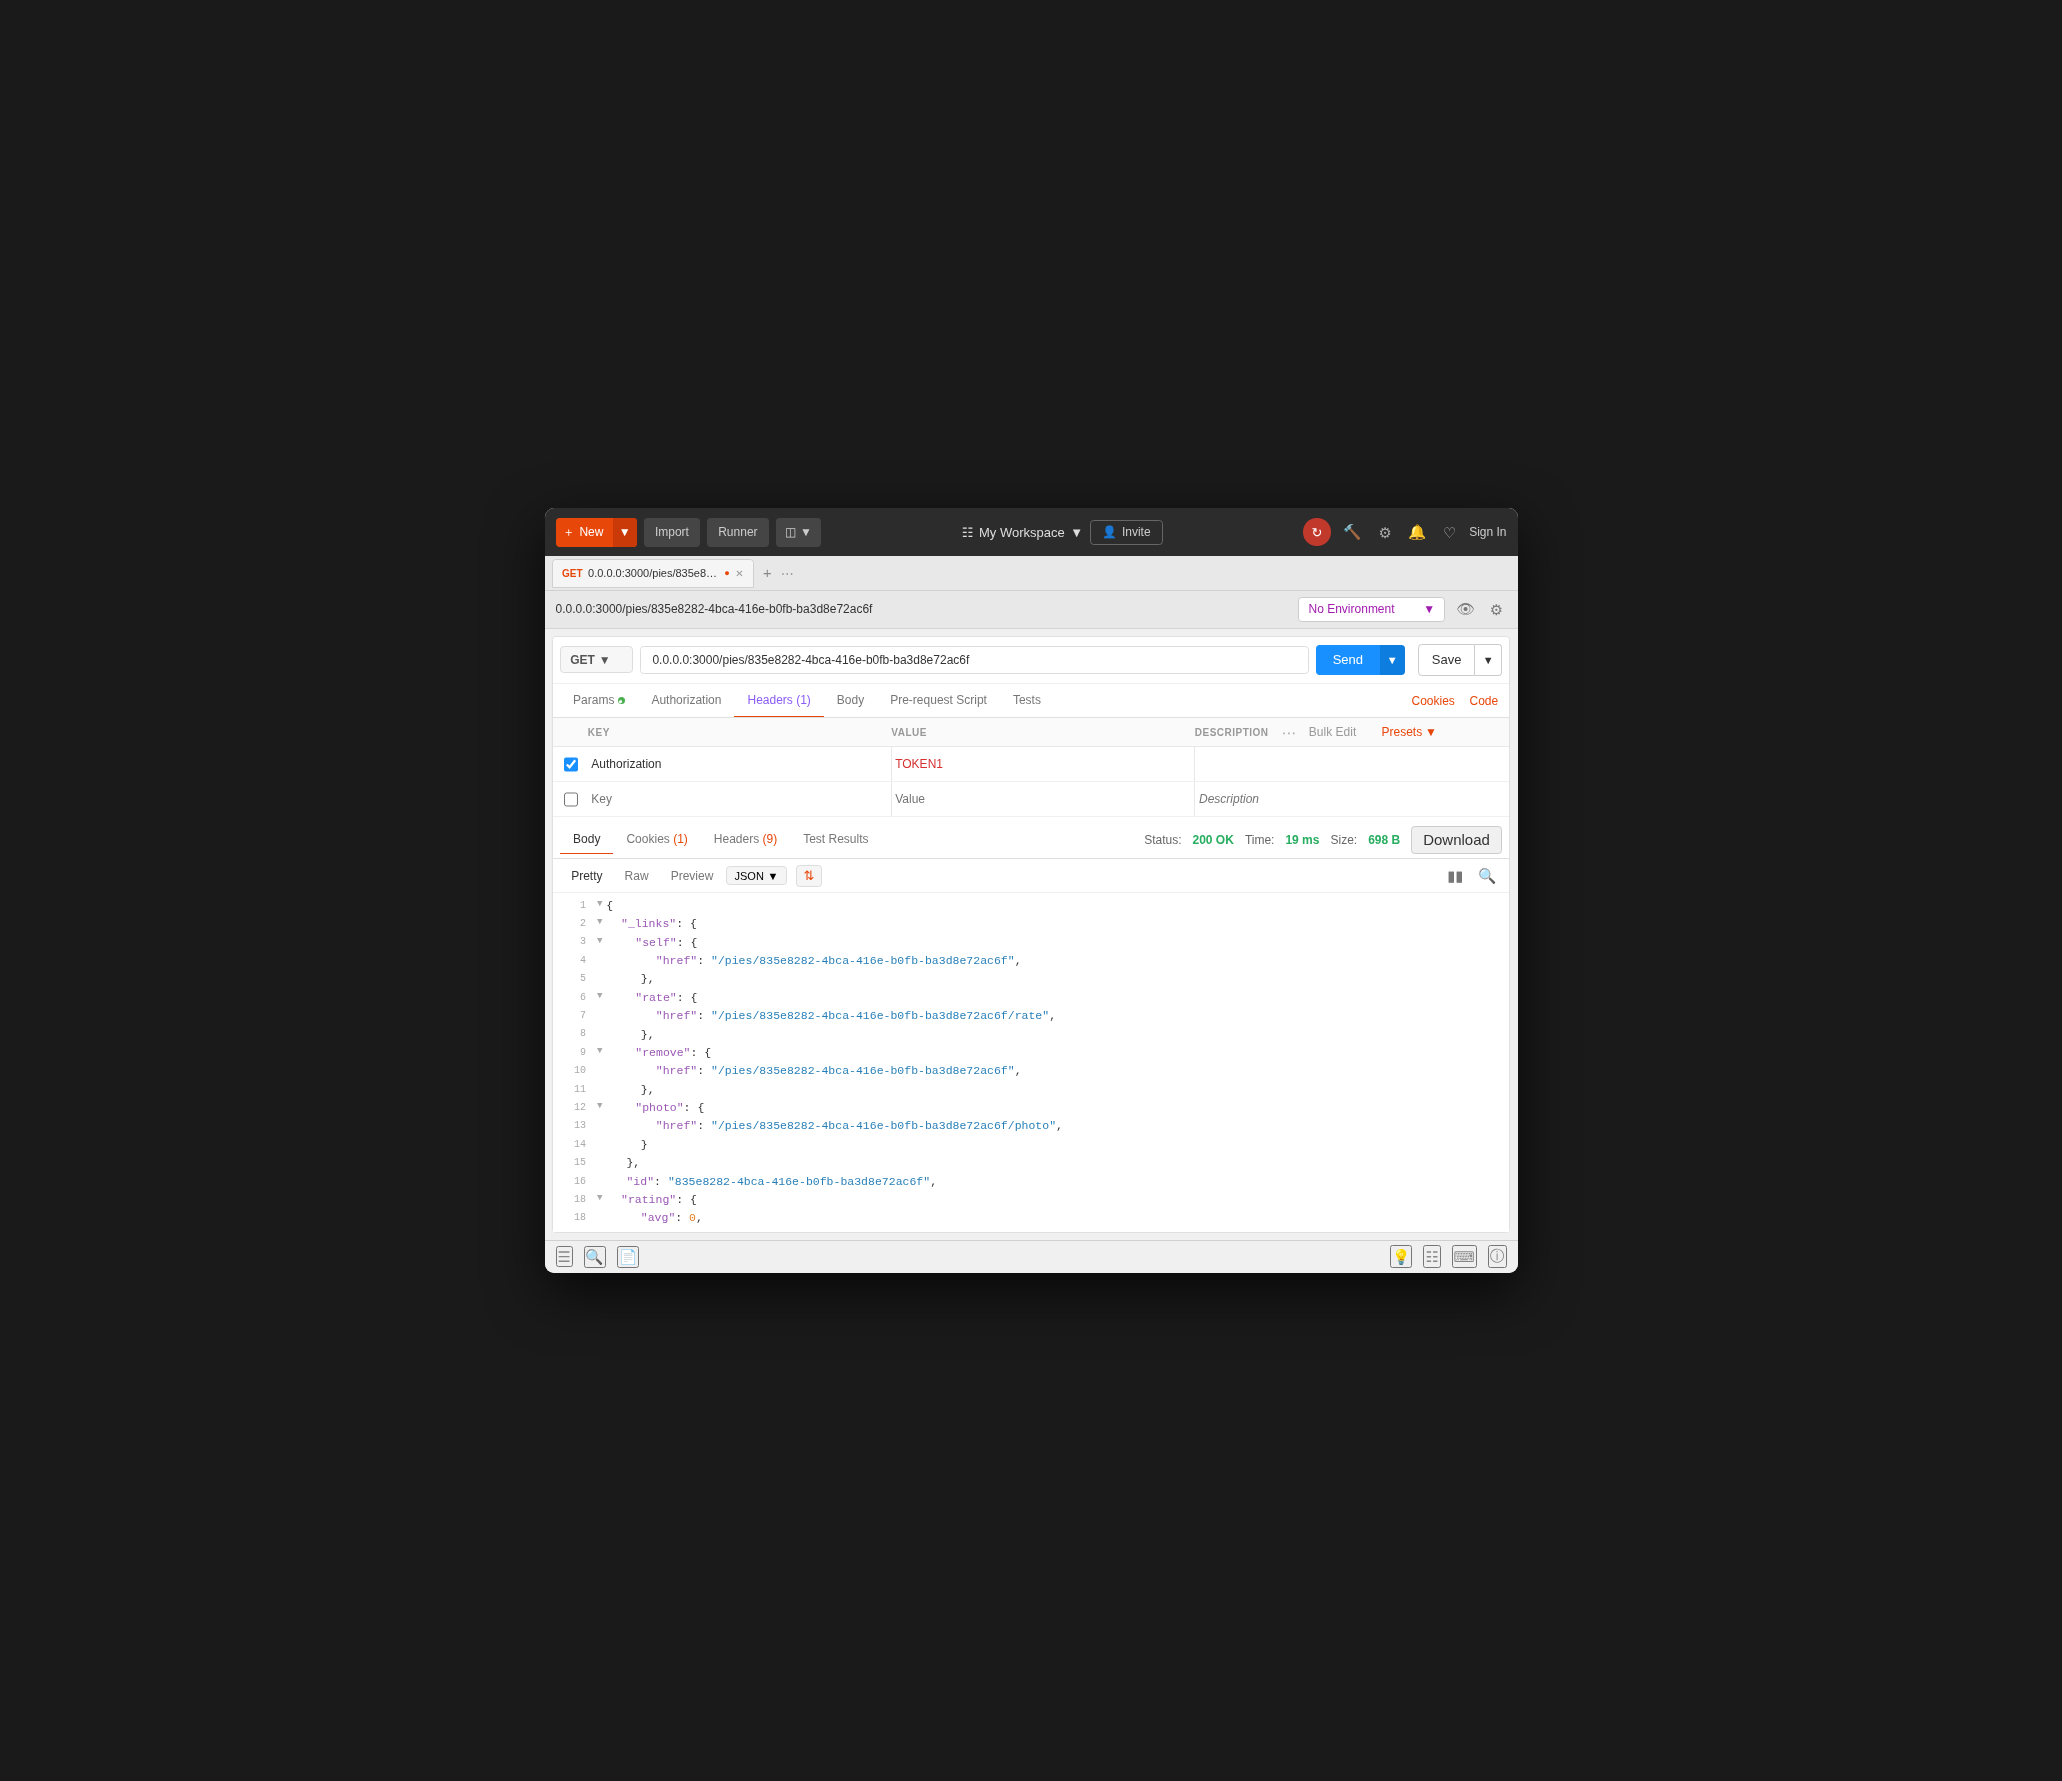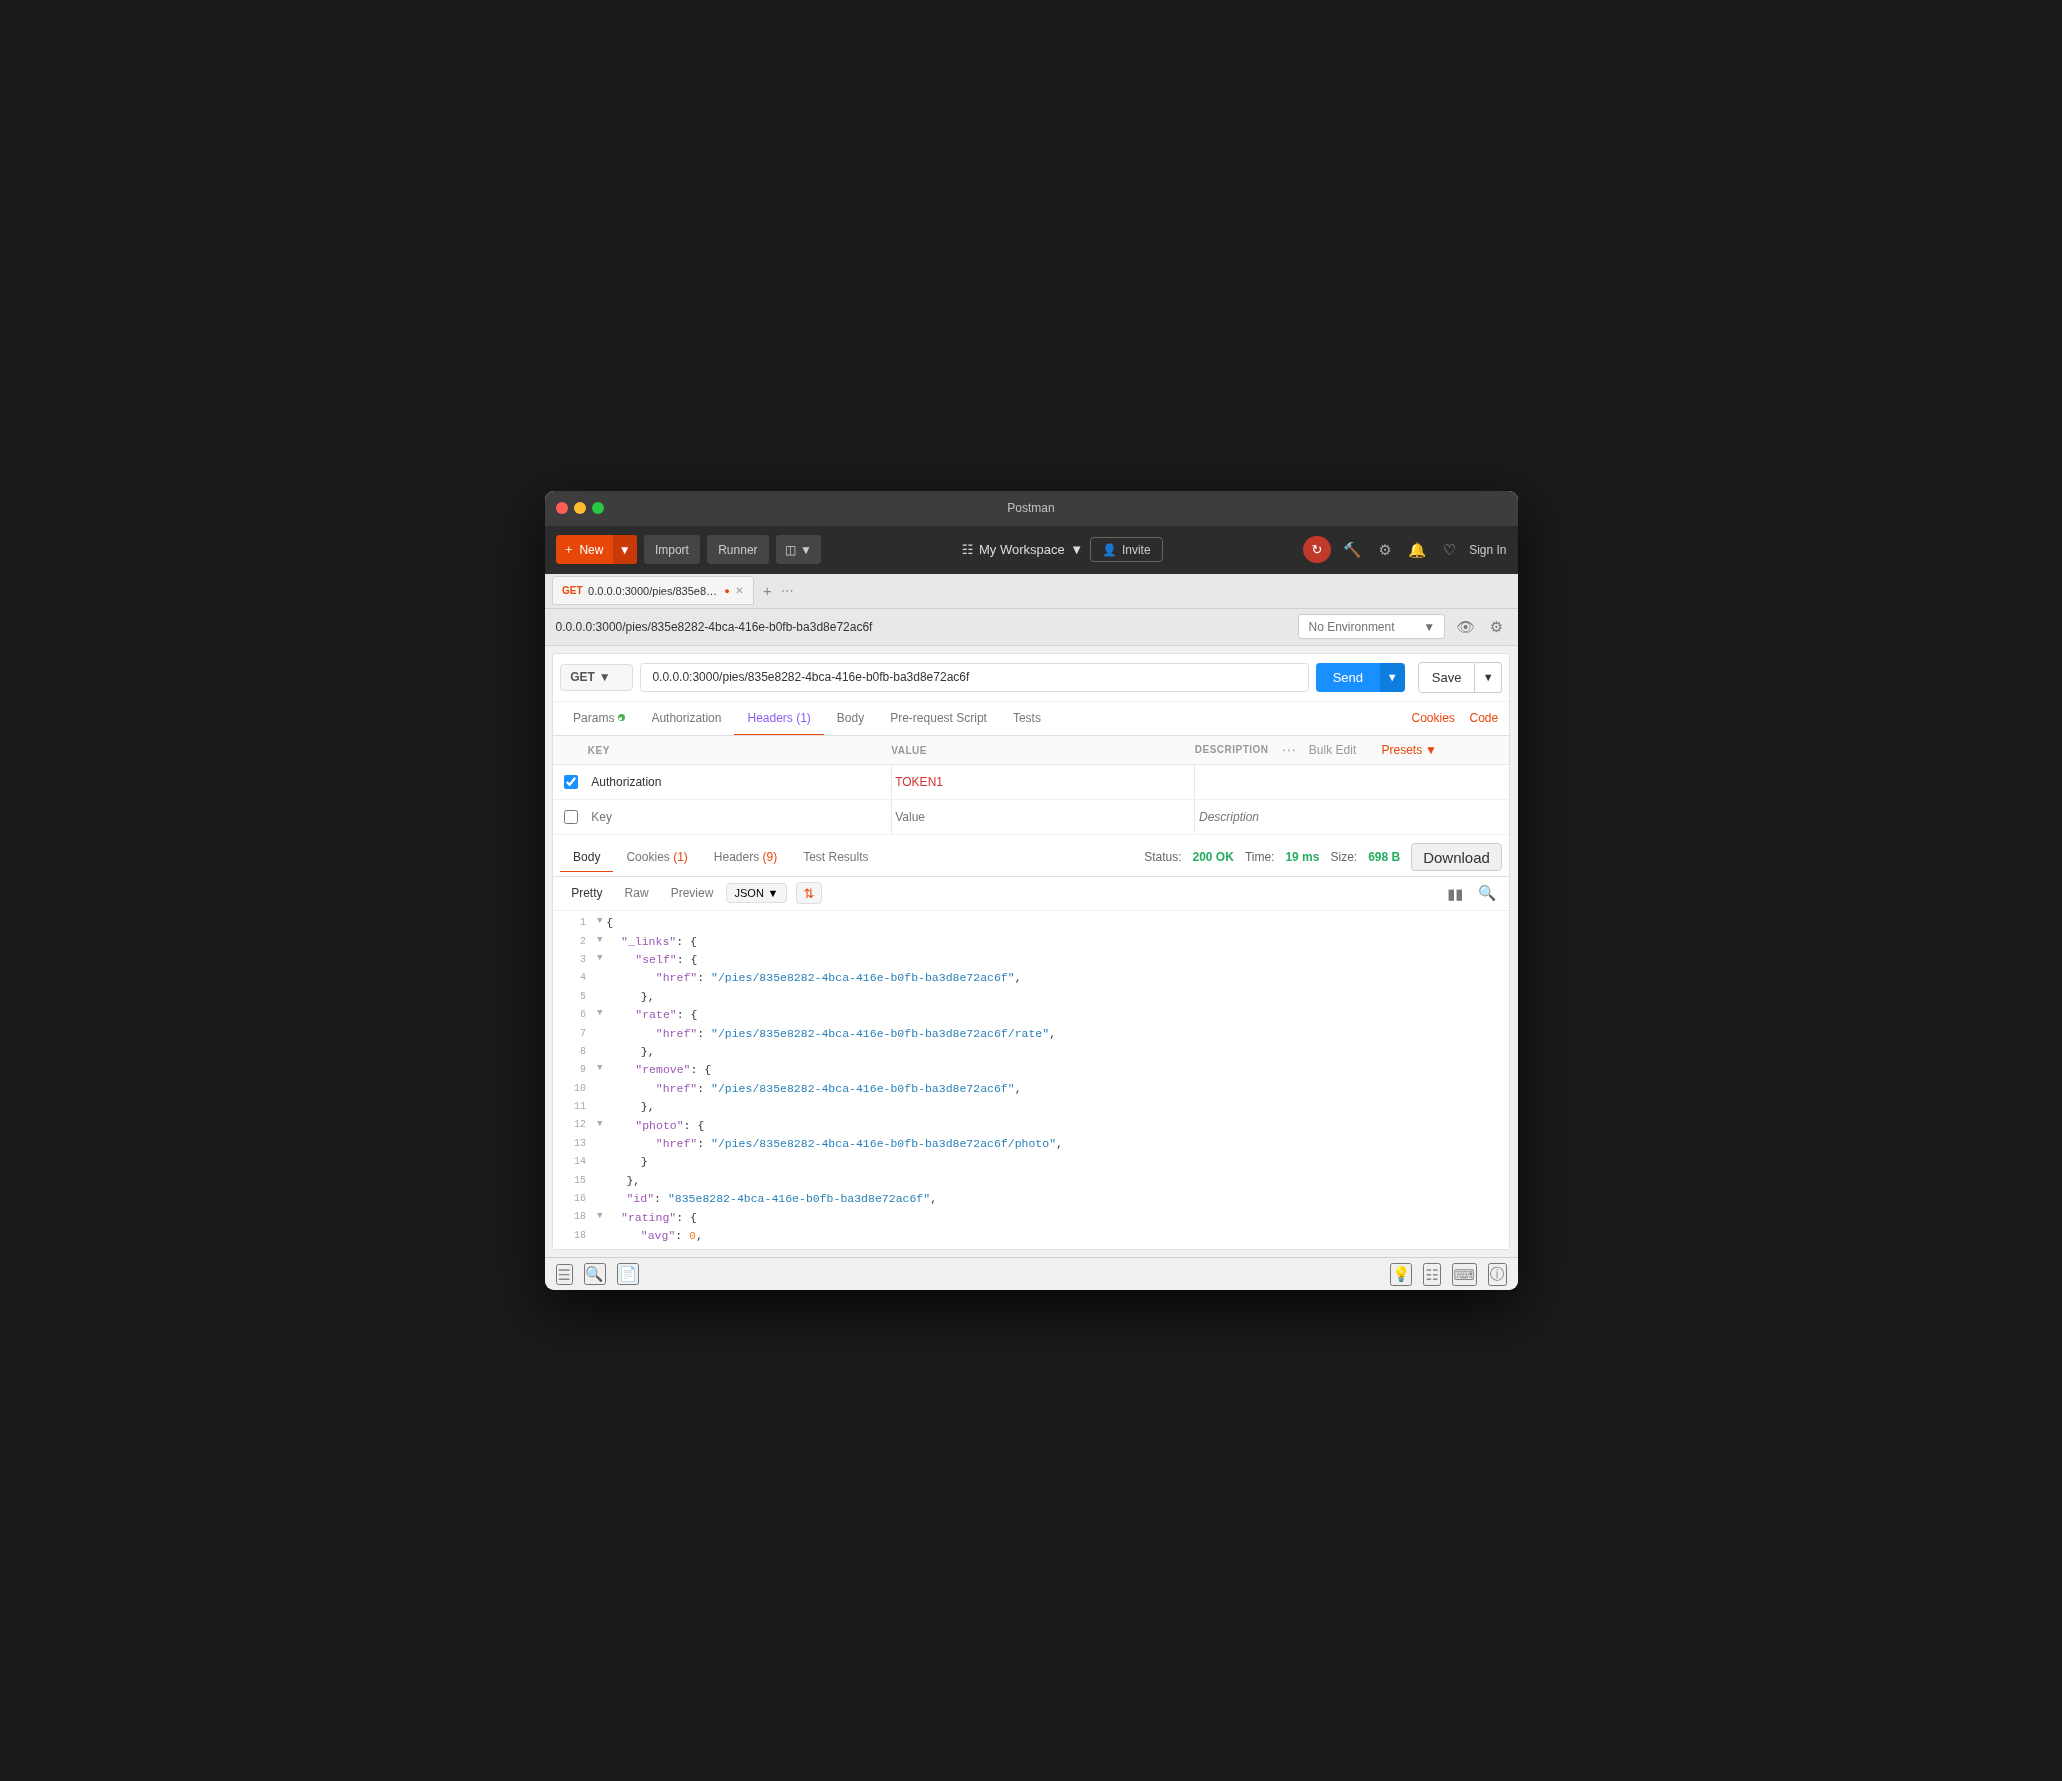--- a/index.html
+++ b/index.html
@@ -221,21 +221,21 @@
       display: flex;
       align-items: center;
       gap: 7.3px;
     }
     .env-select {
       background: white;
       border: 0.9px solid #ccc;
       border-radius: 3.7px;
       padding: 4.6px 9.2px;
       font-size: 12px;
-      color: #737373;
+      color: #a21caf;
       cursor: pointer;
       display: flex;
       align-items: center;
       gap: 5.5px;
       min-width: 147px;
       justify-content: space-between;
     }
     .env-icon-btn {
       background: transparent;
       border: none;
@@ -587,28 +587,20 @@
       align-items: center;
       gap: 2.8px;
       padding-left: 18px;
     }
   </style>
 </head>
 <body>
 
 <div class="window">
 
-  <div class="titlebar">
-    <div class="traffic-lights">
-      <div class="tl tl-red"></div>
-      <div class="tl tl-yellow"></div>
-      <div class="tl tl-green"></div>
-    </div>
-    <span class="titlebar-title">Postman</span>
-  </div>
 
   <div class="toolbar">
     <button class="btn-new">
       <span class="btn-new-label">
         <span>＋</span>
         <span>New</span>
       </span>
       <span class="btn-new-dropdown">▼</span>
     </button>
     <button class="btn-toolbar">Import</button>

